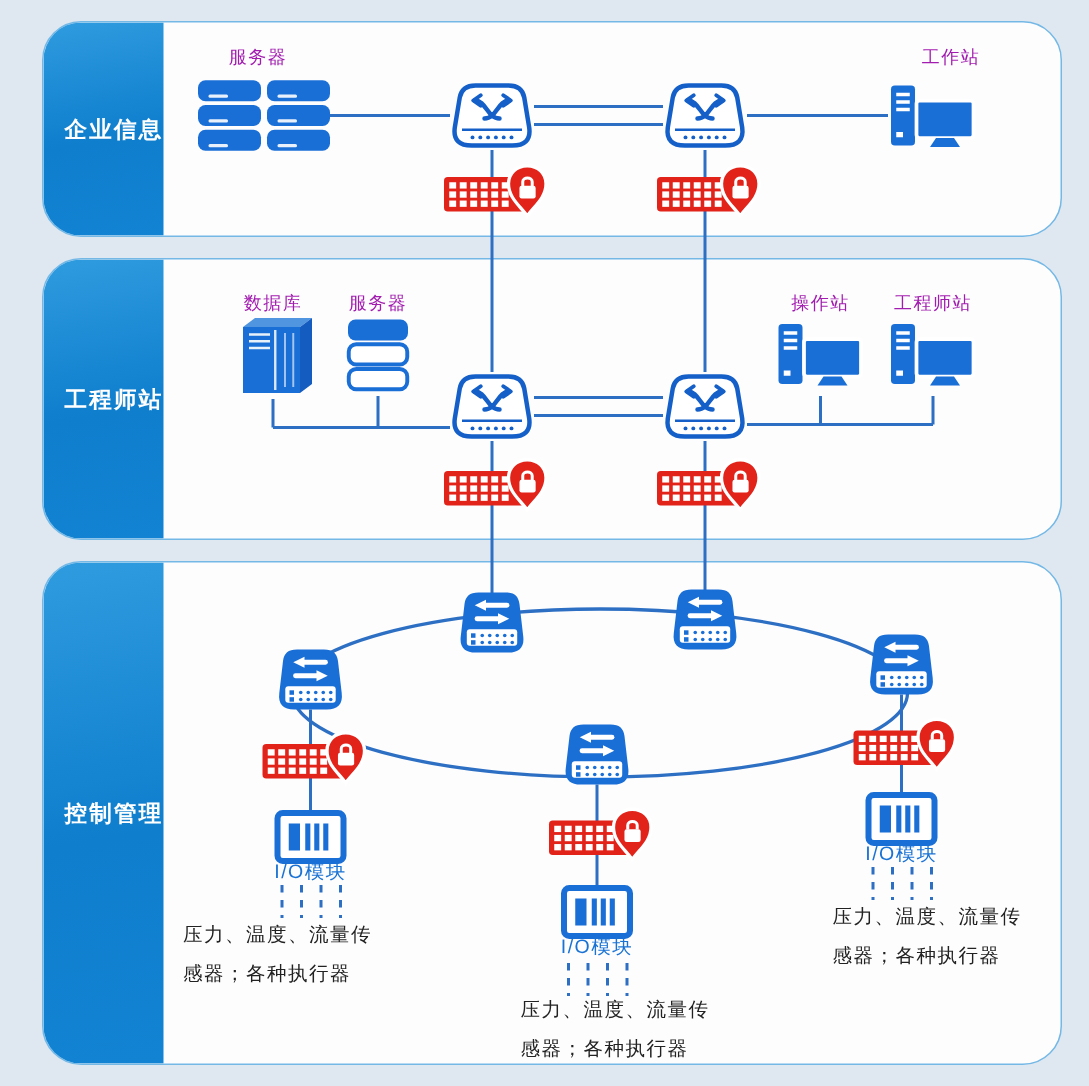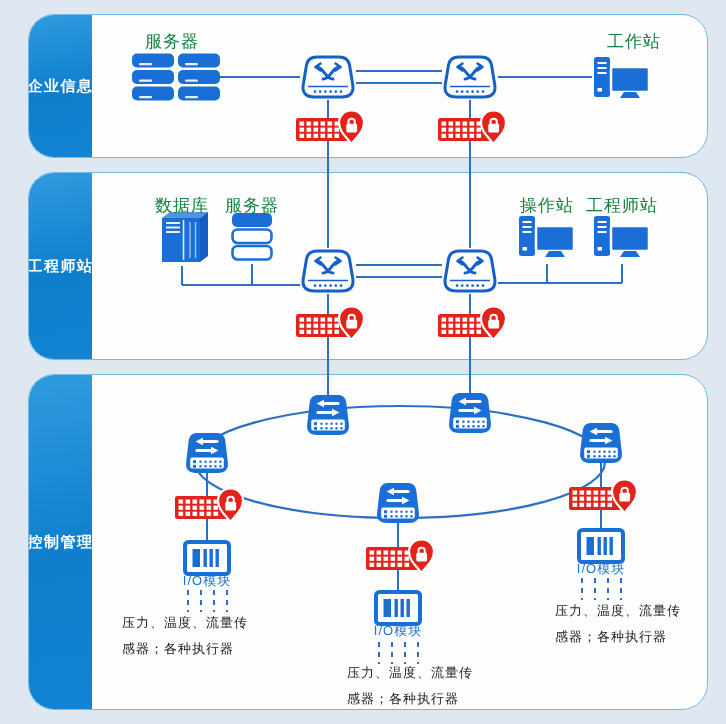--- a/index.html
+++ b/index.html
@@ -11,31 +11,31 @@
   .stage{position:absolute;inset:0}
   .panel{
     position:absolute;left:28px;width:680px;box-sizing:border-box;
     background:#fdfdfe;border:1.5px solid #74b8e6;border-radius:26px;
     overflow:hidden;
   }
   .p1{top:14px;height:144px}
   .p2{top:172px;height:188px}
   .p3{top:374px;height:336px}
   .sidebar{
-    position:absolute;left:0;top:0;bottom:0;width:63px;
+    position:absolute;left:0;top:0;bottom:0;width:80px;
     background:linear-gradient(170deg,#2f9bdf 0%,#0e7ecd 55%,#1283d2 100%);
-    display:flex;align-items:center;justify-content:center;
+    display:flex;align-items:center;justify-content:flex-end;
   }
   .sidebar span{
     color:#ffffff;font-size:15px;font-weight:bold;letter-spacing:1.5px;white-space:nowrap;
   }
   svg.wires{position:absolute;inset:0;pointer-events:none}
   .dev-label{
     position:absolute;transform:translateX(-50%);
-    font-size:17px;color:#15803d;letter-spacing:1px;white-space:nowrap;
+    font-size:12px;color:#a21caf;letter-spacing:1px;white-space:nowrap;
   }
   .io-label{
     position:absolute;transform:translateX(-50%);
     font-size:13px;color:#1a73d4;letter-spacing:1px;white-space:nowrap;
   }
   .sensor-text{
     position:absolute;font-size:13px;color:#222222;
     line-height:26px;letter-spacing:1px;white-space:nowrap;
   }
 </style>

